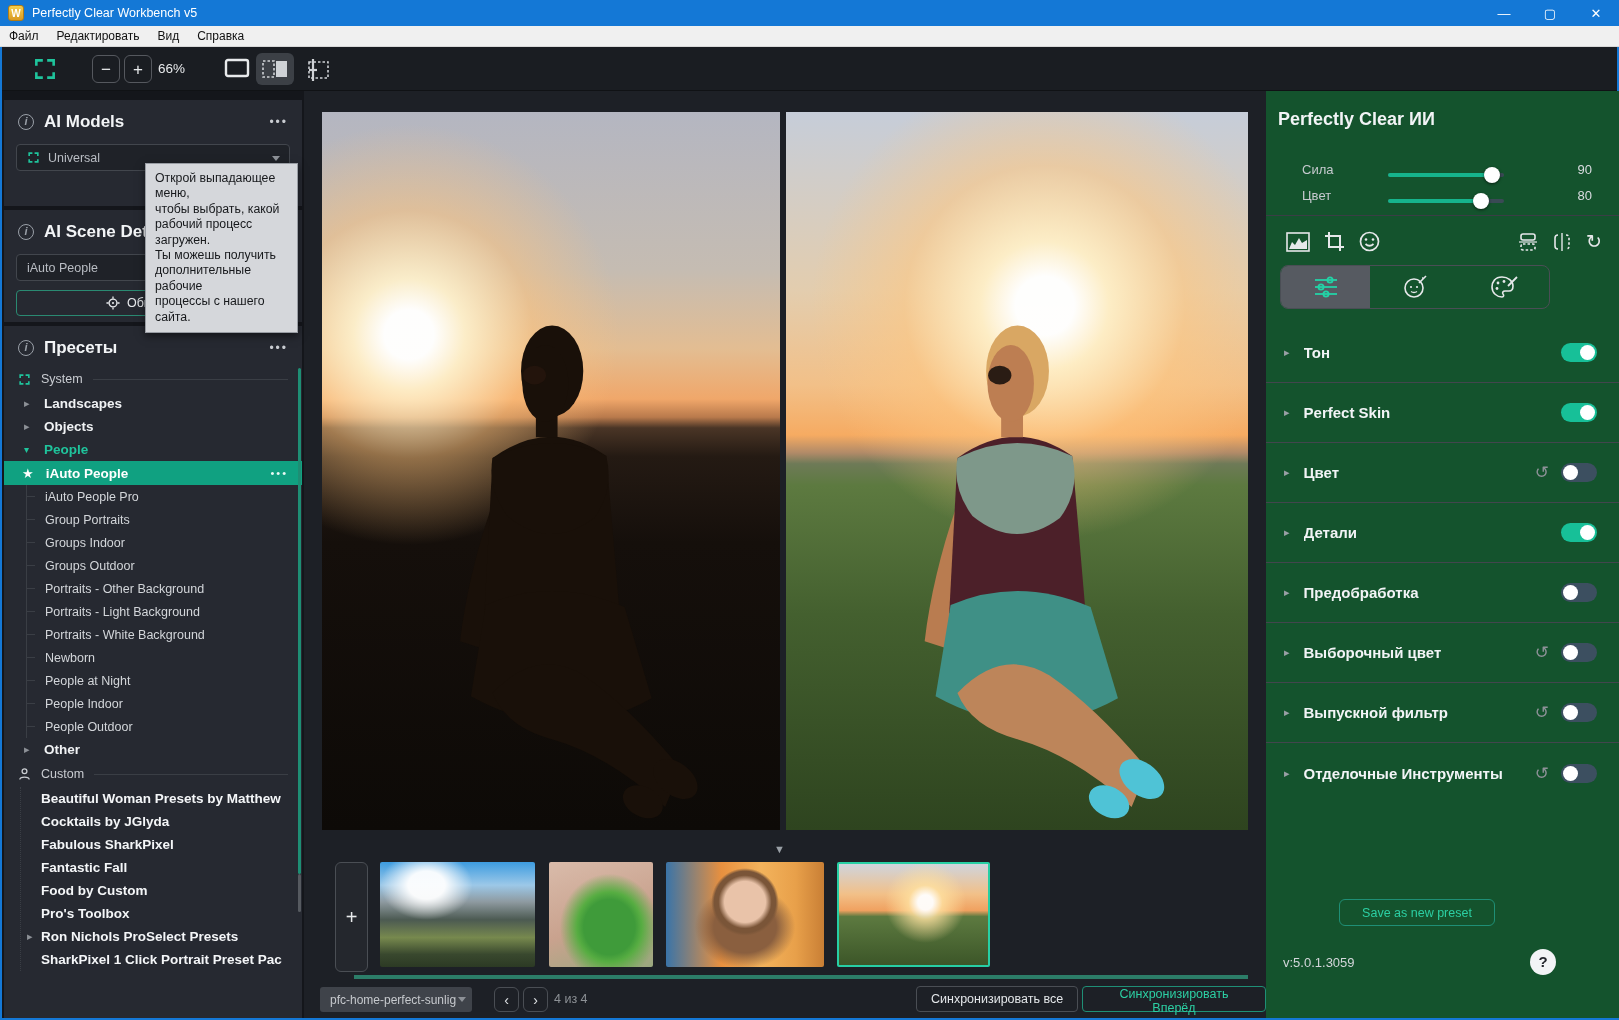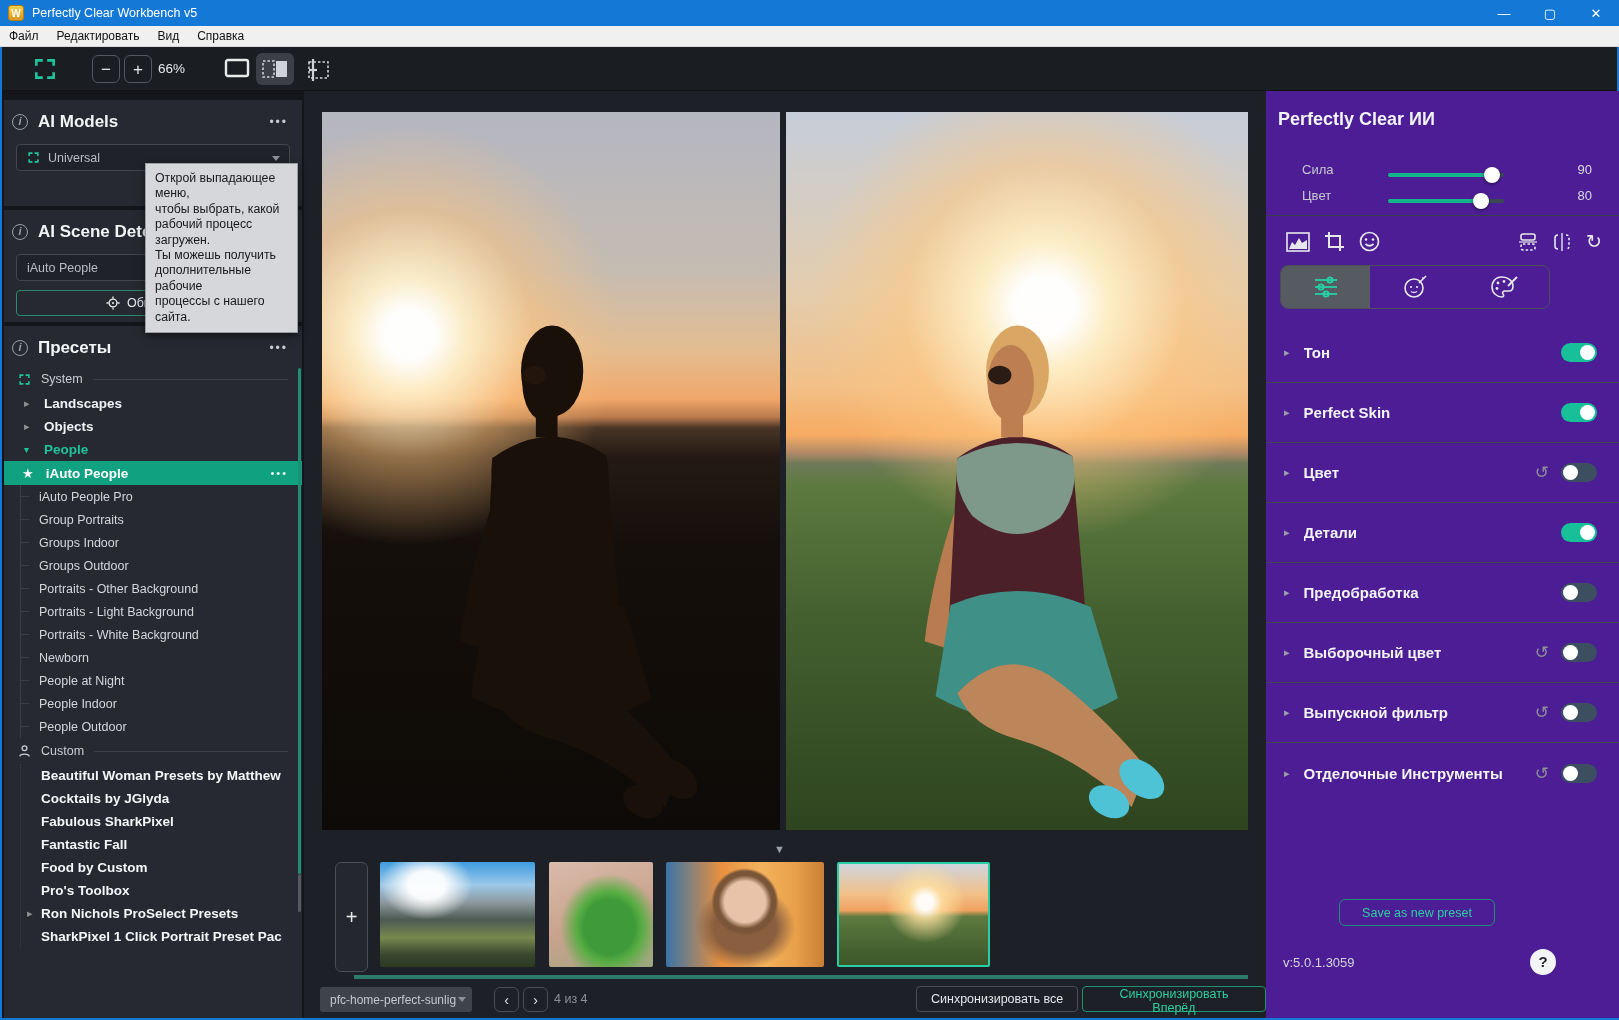--- a/index.html
+++ b/index.html
@@ -37,21 +37,21 @@
   .view-active{position:absolute;left:254px;top:6px;width:38px;height:32px;background:#3c4046;border-radius:6px;}
   .mode-toggle{position:absolute;left:625px;top:54px;display:flex;border:1px solid #4a4e54;border-radius:6px;overflow:hidden;height:30px;}
   .mode-btn{padding:0 16px;font-size:13.5px;display:flex;align-items:center;background:#23262c;color:#e3e5e8;}
   .mode-btn.active{background:#32363c;color:#2bd4a6;}
   .undo-redo{position:absolute;top:55px;color:#f0f2f4;font-size:24px;line-height:26px;}
   .btn-outline{position:absolute;top:54px;height:30px;border:1px solid #55585e;border-radius:6px;background:transparent;color:#e6e8eb;font-size:13px;display:flex;align-items:center;gap:7px;padding:0 14px;}
   .btn-save{position:absolute;top:54px;height:30px;border-radius:6px;background:#15c295;color:#0b3328;font-size:13px;font-weight:bold;display:flex;align-items:center;gap:7px;padding:0 16px;border:none;}
   
   .sidebar{position:absolute;left:0;top:91px;width:302px;height:927px;background:var(--bg-dark);}
   .side-panel{position:absolute;left:2px;width:298px;background:#262931;}
-  .side-head{display:flex;align-items:center;gap:10px;padding:12px 14px 8px 8px;}
+  .side-head{display:flex;align-items:center;gap:10px;padding:12px 14px 8px 14px;}
   .side-title{color:#f2f4f6;font-size:17px;font-weight:bold;}
   .dots{margin-left:auto;color:#c9ccd1;font-size:12px;letter-spacing:2px;}
   .dots::before{content:"•••";}
   .info-ico{width:16px;height:16px;border:1.5px solid #9aa0a8;border-radius:50%;color:#9aa0a8;font-size:11px;font-style:italic;font-weight:bold;text-align:center;line-height:13px;flex:0 0 auto;}
   .info-ico::before{content:"i";}
   .dropdown{position:relative;margin:4px 12px 14px 12px;height:27px;background:#1f2228;border:1px solid #42464d;border-radius:4px;display:flex;align-items:center;gap:8px;padding:0 10px;color:#b9bdc3;font-size:12.5px;}
   .dd-caret{position:absolute;right:9px;top:11px;width:0;height:0;border-left:4px solid transparent;border-right:4px solid transparent;border-top:5px solid #8d9197;}
   .detect-btn{margin:0 12px 12px 12px;height:26px;border:1px solid #2a8a72;border-radius:4px;display:flex;align-items:center;justify-content:center;gap:7px;color:#e8eaed;font-size:12.5px;background:transparent;width:274px;}
   .tooltip{position:absolute;left:143px;top:72px;width:153px;background:#d5d7db;border:1px solid #989ca3;box-shadow:0 3px 8px rgba(0,0,0,.5);padding:7px 9px;z-index:50;}
   .tooltip div{color:#17191c;font-size:12.3px;line-height:15.4px;}
@@ -65,21 +65,21 @@
   .caret-d{width:10px;color:#1fc49c;font-size:10px;}
   .caret-d::before{content:"▾";}
   .grp-label{color:#f0f2f4;font-size:13.5px;font-weight:bold;}
   .grp-label.teal{color:#1fc49c;}
   .sel-row{display:flex;align-items:center;height:24px;background:var(--sel);padding-left:18px;gap:12px;}
   .star-ico{color:#fff;font-size:13px;}
   .star-ico::before{content:"★";}
   .sel-label{color:#fff;font-size:13.5px;font-weight:bold;}
   .sel-dots{margin-left:auto;margin-right:14px;color:#eafaf5;font-size:11px;letter-spacing:2px;}
   .sel-dots::before{content:"•••";}
-  .children{margin-left:16px;border-left:1px solid #3a3e45;}
+  .children{margin-left:22px;border-left:1px solid #3a3e45;}
   .child-row{position:relative;height:23px;display:flex;align-items:center;padding-left:18px;color:#d3d6da;font-size:12.5px;}
   .child-row::before{content:"";position:absolute;left:0;top:11px;width:8px;height:1px;background:#3a3e45;}
   .custom-items{margin-left:16px;border-left:1px dotted #3a3e45;}
   .custom-row{position:relative;height:23px;display:flex;align-items:center;padding-left:20px;color:#f4f6f8;font-size:13.5px;font-weight:bold;white-space:nowrap;overflow:hidden;}
   .custom-row.has-caret::before{content:"▸";position:absolute;left:6px;color:#8d9197;font-size:11px;}
   .scroll-teal{position:absolute;left:296px;top:277px;width:3px;height:506px;background:#1e8e74;border-radius:2px;}
   .scroll-gray{position:absolute;left:296px;top:783px;width:3px;height:38px;background:#565a60;border-radius:2px;}
   
   .canvas{position:absolute;left:302px;top:91px;width:962px;height:927px;background:#1d2026;}
   .photo{position:absolute;top:21px;height:718px;overflow:hidden;}
@@ -116,21 +116,21 @@
   .t4{left:533px;width:153px;background:
     radial-gradient(circle at 58% 38%, rgba(255,255,255,.95) 0 7%, rgba(255,225,160,.8) 16%, rgba(255,190,120,0) 38%),
     linear-gradient(180deg,#cfd4dd 0%,#f2c088 30%,#f0a160 46%,#5d7a40 52%,#3c5628 100%);}
   .film-bar{position:absolute;left:50px;top:884px;width:894px;height:4px;background:#2c7d68;}
   .bb-dd{position:absolute;left:16px;top:896px;width:152px;height:25px;background:#3f434a;border-radius:3px;display:flex;align-items:center;padding:0 10px;color:#c6c9cd;font-size:12px;white-space:nowrap;overflow:hidden;}
   .nav-btn{position:absolute;top:896px;width:25px;height:25px;border:1px solid #4a4e54;border-radius:6px;background:transparent;color:#dfe2e5;font-size:14px;line-height:22px;text-align:center;}
   .counter{position:absolute;left:250px;top:901px;color:#8d9196;font-size:12.5px;}
   .sync-all{position:absolute;left:612px;top:895px;height:26px;border:1px solid #4a4e54;border-radius:4px;background:transparent;color:#e3e6e9;font-size:12.5px;padding:0 14px;text-align:center;}
   .sync-fwd{position:absolute;left:778px;top:895px;height:26px;border:1px solid #1f8f76;border-radius:4px;background:transparent;color:#2ccfa3;font-size:12.5px;padding:0 14px;}
   
-  .rpanel{position:absolute;left:1264px;top:91px;width:353px;height:927px;background:#4c1d95;}
+  .rpanel{position:absolute;left:1264px;top:91px;width:353px;height:927px;background:#14532d;}
   .rp-title{position:absolute;left:12px;top:18px;color:#f2f4f6;font-size:18px;font-weight:bold;}
   .slider-row{position:absolute;left:36px;width:290px;height:18px;display:flex;align-items:flex-end;}
   .sl-label{width:86px;color:#c6cacf;font-size:13px;}
   .sl-track{position:relative;width:116px;height:4px;border-radius:2px;background:#3a4a55;}
   .sl-fill{position:absolute;left:0;top:0;height:4px;border-radius:2px;background:#16b48c;}
   .sl-knob{position:absolute;top:-6px;width:16px;height:16px;border-radius:50%;background:#fff;box-shadow:0 1px 3px rgba(0,0,0,.6);}
   .sl-val{margin-left:auto;color:#d9dce0;font-size:13px;}
   .rp-div{position:absolute;left:0px;width:353px;height:1px;background:#3a3e45;}
   .rp-icons{position:absolute;left:20px;top:140px;width:316px;display:flex;align-items:center;gap:14px;}
   .rp-icons .spacer{flex:1;}
@@ -322,20 +322,24 @@
         <div class="child-row">Groups Outdoor</div>
         <div class="child-row">Portraits - Other Background</div>
         <div class="child-row">Portraits - Light Background</div>
         <div class="child-row">Portraits - White Background</div>
         <div class="child-row">Newborn</div>
         <div class="child-row">People at Night</div>
         <div class="child-row">People Indoor</div>
         <div class="child-row">People Outdoor</div>
       </div>
 
+      <div class="grp-row">
+        <span class="caret-r"></span>
+        <span class="grp-label">Other</span>
+      </div>
 
       <div class="sys-row">
         <svg width="13" height="14" viewBox="0 0 14 14">
             <circle cx="7" cy="4" r="2.6" fill="none" stroke="#c9ccd1" stroke-width="1.4"></circle>
             <path d="M2 13 C2 9.5 12 9.5 12 13" fill="none" stroke="#c9ccd1" stroke-width="1.4"></path>
           </svg>
         <span class="sys-label">Custom</span>
         <div class="sys-line"></div>
       </div>
 

